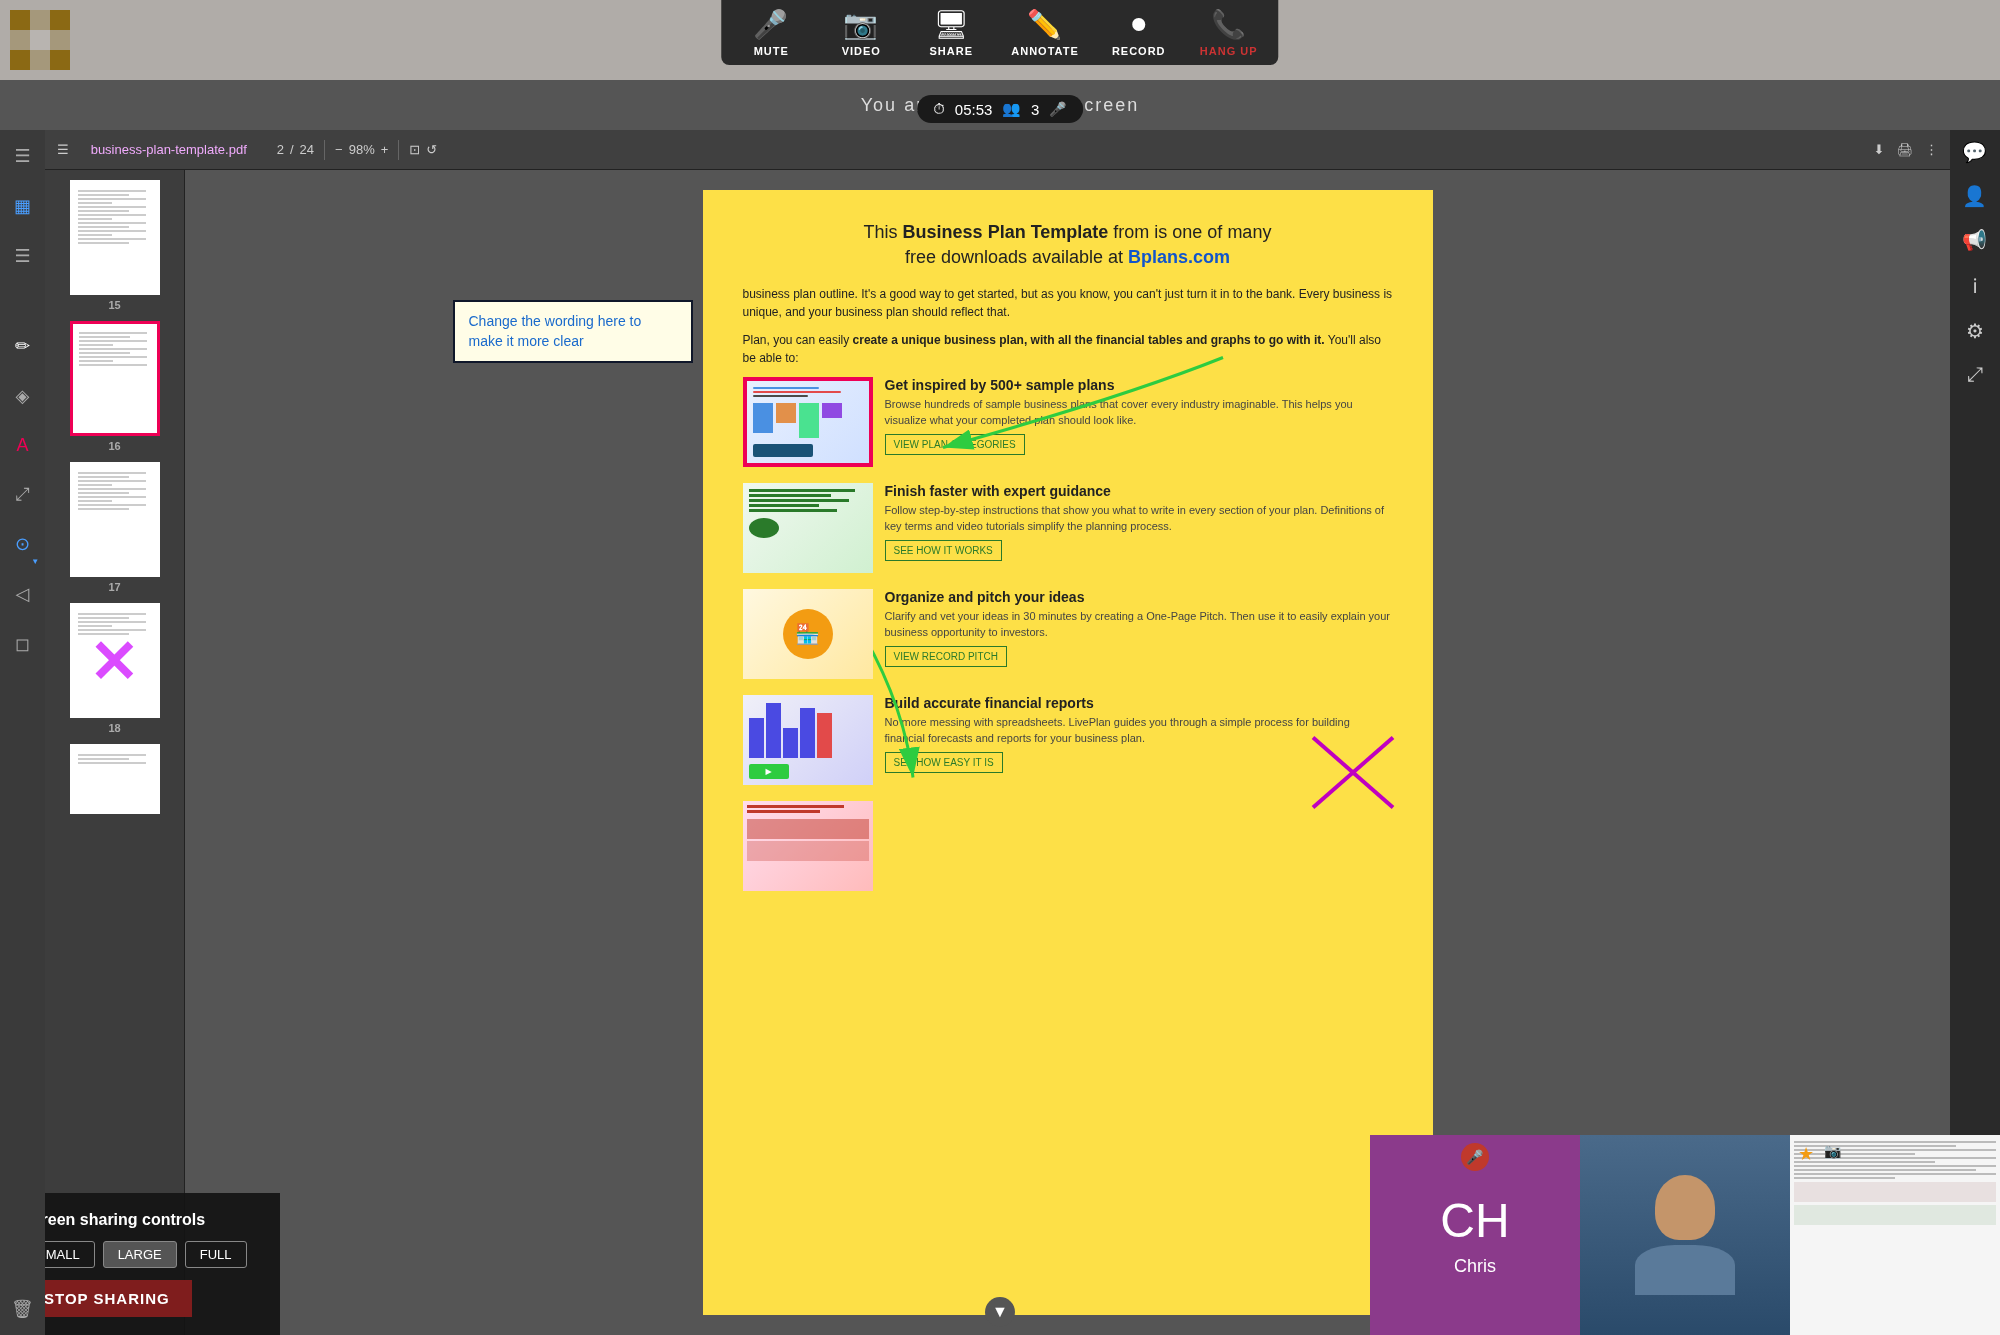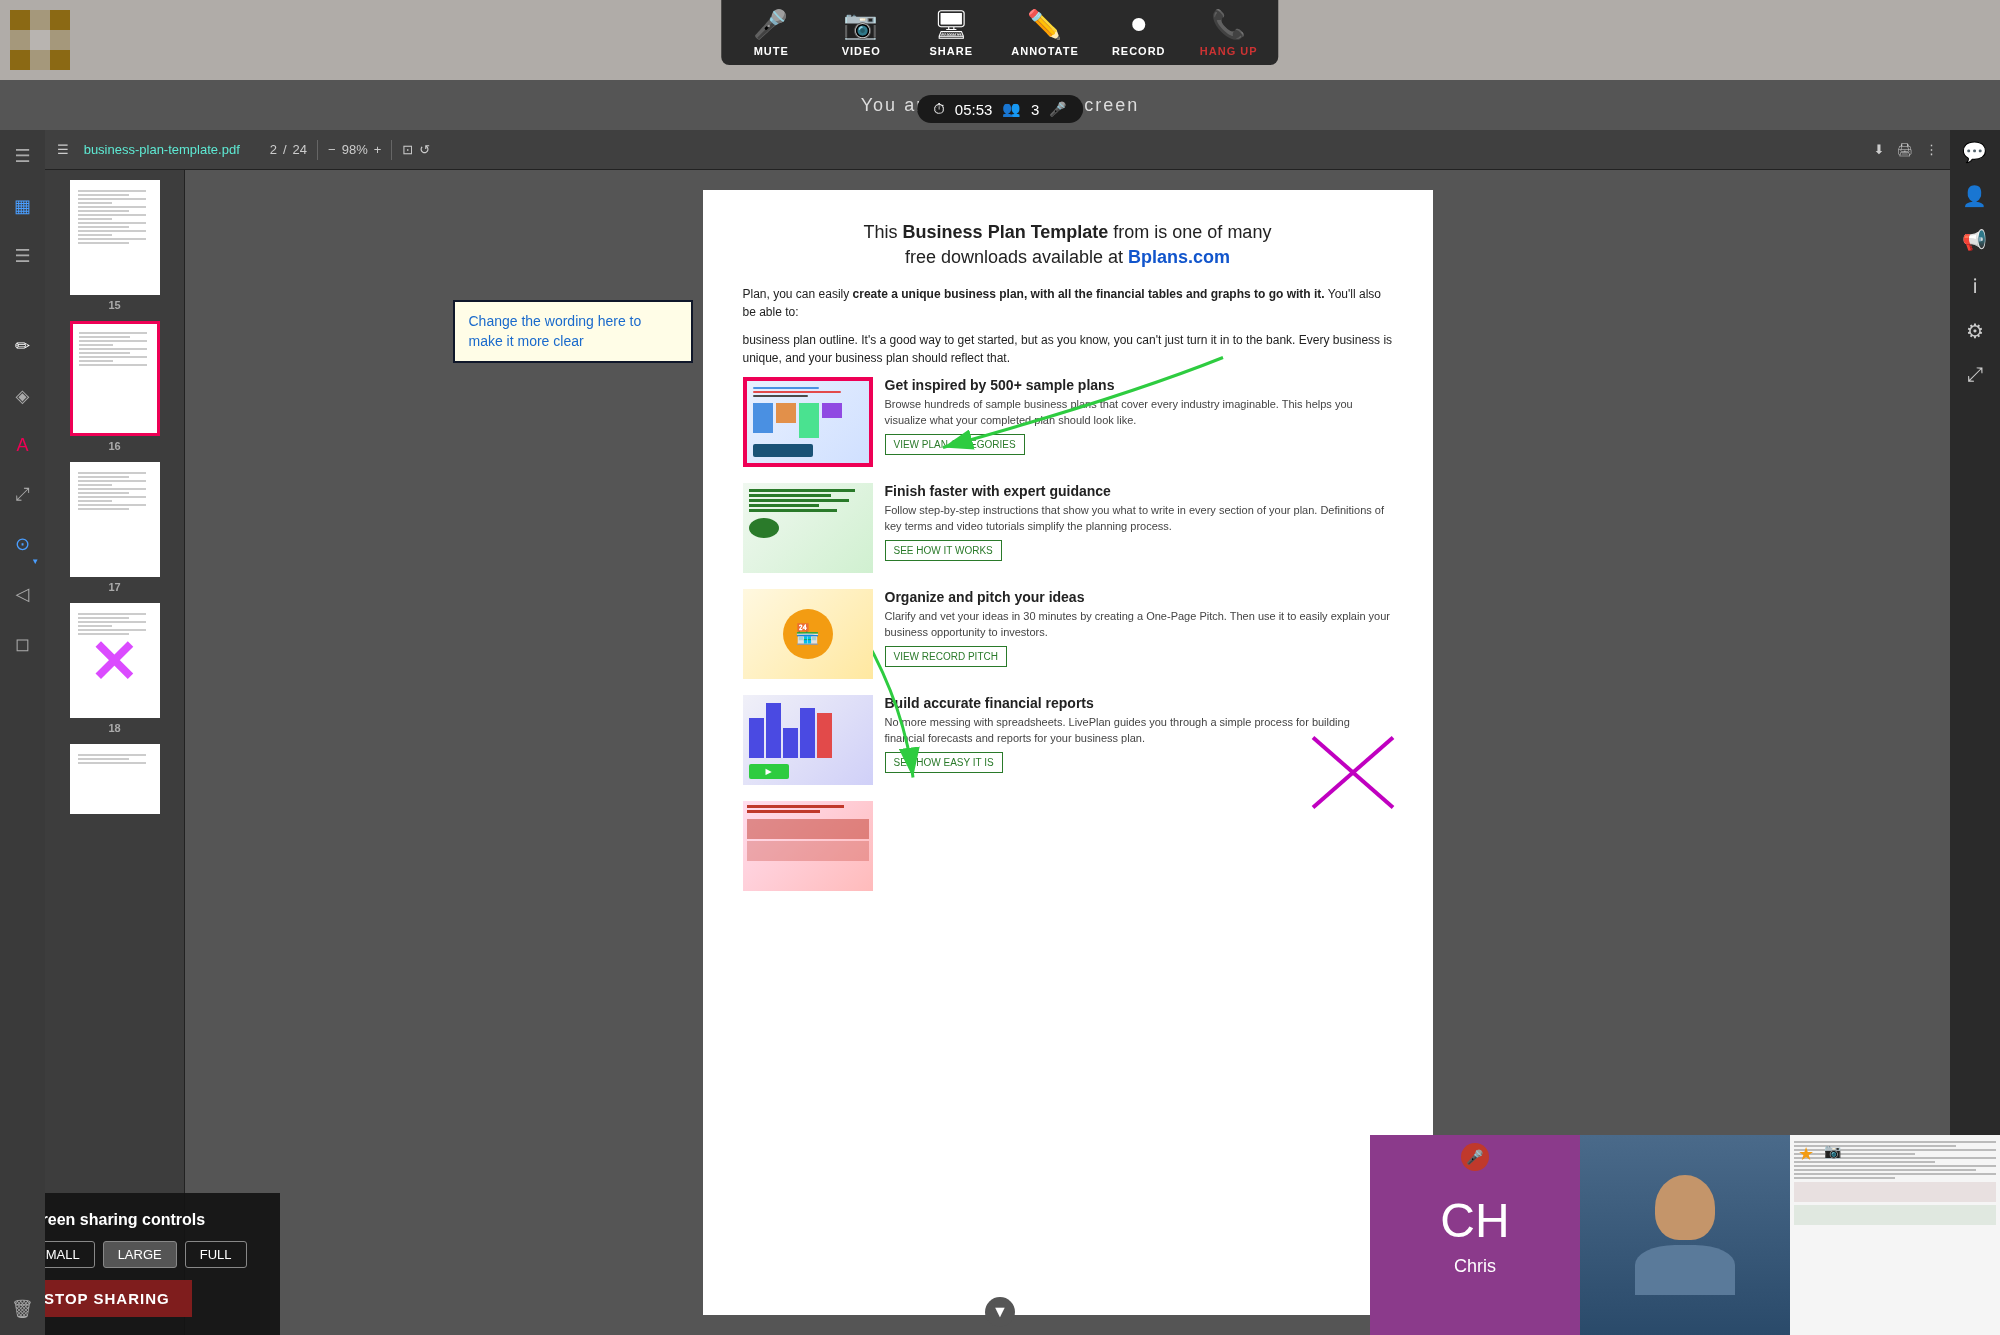--- a/index.html
+++ b/index.html
@@ -84,21 +84,21 @@
     }
 
     
     #pdf-topbar {
       background: #404040;
       height: 40px;
       display: flex; align-items: center; padding: 0 12px; gap: 10px;
       color: #ccc; font-size: 13px;
       border-bottom: 1px solid #222;
     }
-    #pdf-topbar .filename { color: #5eead4; font-size: 13px; margin-left: 5px; }
+    #pdf-topbar .filename { color: #f0abfc; font-size: 13px; margin-left: 12px; }
 
     
     #pdf-body {
       flex: 1;
       display: flex;
       overflow: hidden;
     }
 
     
     #thumbnail-panel {
@@ -136,21 +136,21 @@
 
     
     #pdf-page {
       flex: 1;
       background: #555;
       overflow: auto;
       display: flex; justify-content: center;
       padding: 20px;
     }
     #pdf-page-content {
-      background: #ffffff;
+      background: #fde047;
       width: 730px;
       min-height: 900px;
       padding: 30px 40px;
       position: relative;
       font-size: 13px;
       color: #222;
     }
     .pdf-heading { font-size: 18px; text-align: center; margin-bottom: 15px; line-height: 1.4; }
     .pdf-heading .bold { font-weight: bold; }
     .pdf-heading .link { color: #1155cc; font-weight: bold; }
@@ -517,24 +517,24 @@
           <div class="pdf-heading">
             This <span class="bold">Business Plan Template</span> from is one of many<br>
             free downloads available at <span class="link">Bplans.com</span>
           </div>
 
           <div id="annotation-box">
             <span>Change  the wording here to make it more clear</span>
           </div>
 
           <div class="pdf-body-text">
+            <span>business plan outline. It's a good way to get started, but as you know, you can't just turn it in to the bank. Every business is unique, and your business plan should reflect that.</span>
+          </div>
+          <div class="pdf-body-text">
             Plan, you can easily <span class="pdf-bold">create a unique business plan, with all the financial tables and graphs to go with it.</span> You'll also be able to:
-          </div>
-          <div class="pdf-body-text">
-            <span>business plan outline. It's a good way to get started, but as you know, you can't just turn it in to the bank. Every business is unique, and your business plan should reflect that.</span>
           </div>
 
           <div class="feature-section">
 
             <div class="feature-row">
               <div class="feature-img red-box">
 
                 <div style="width:100%;height:100%;background:linear-gradient(135deg,#e8f0fe,#d0e0ff);display:flex;flex-direction:column;padding:6px;gap:2px;">
                   <div style="height:4px;background:#4a90e2;width:60%;border-radius:2px;"></div>
                   <div style="height:4px;background:#e24a4a;width:80%;border-radius:2px;"></div>

